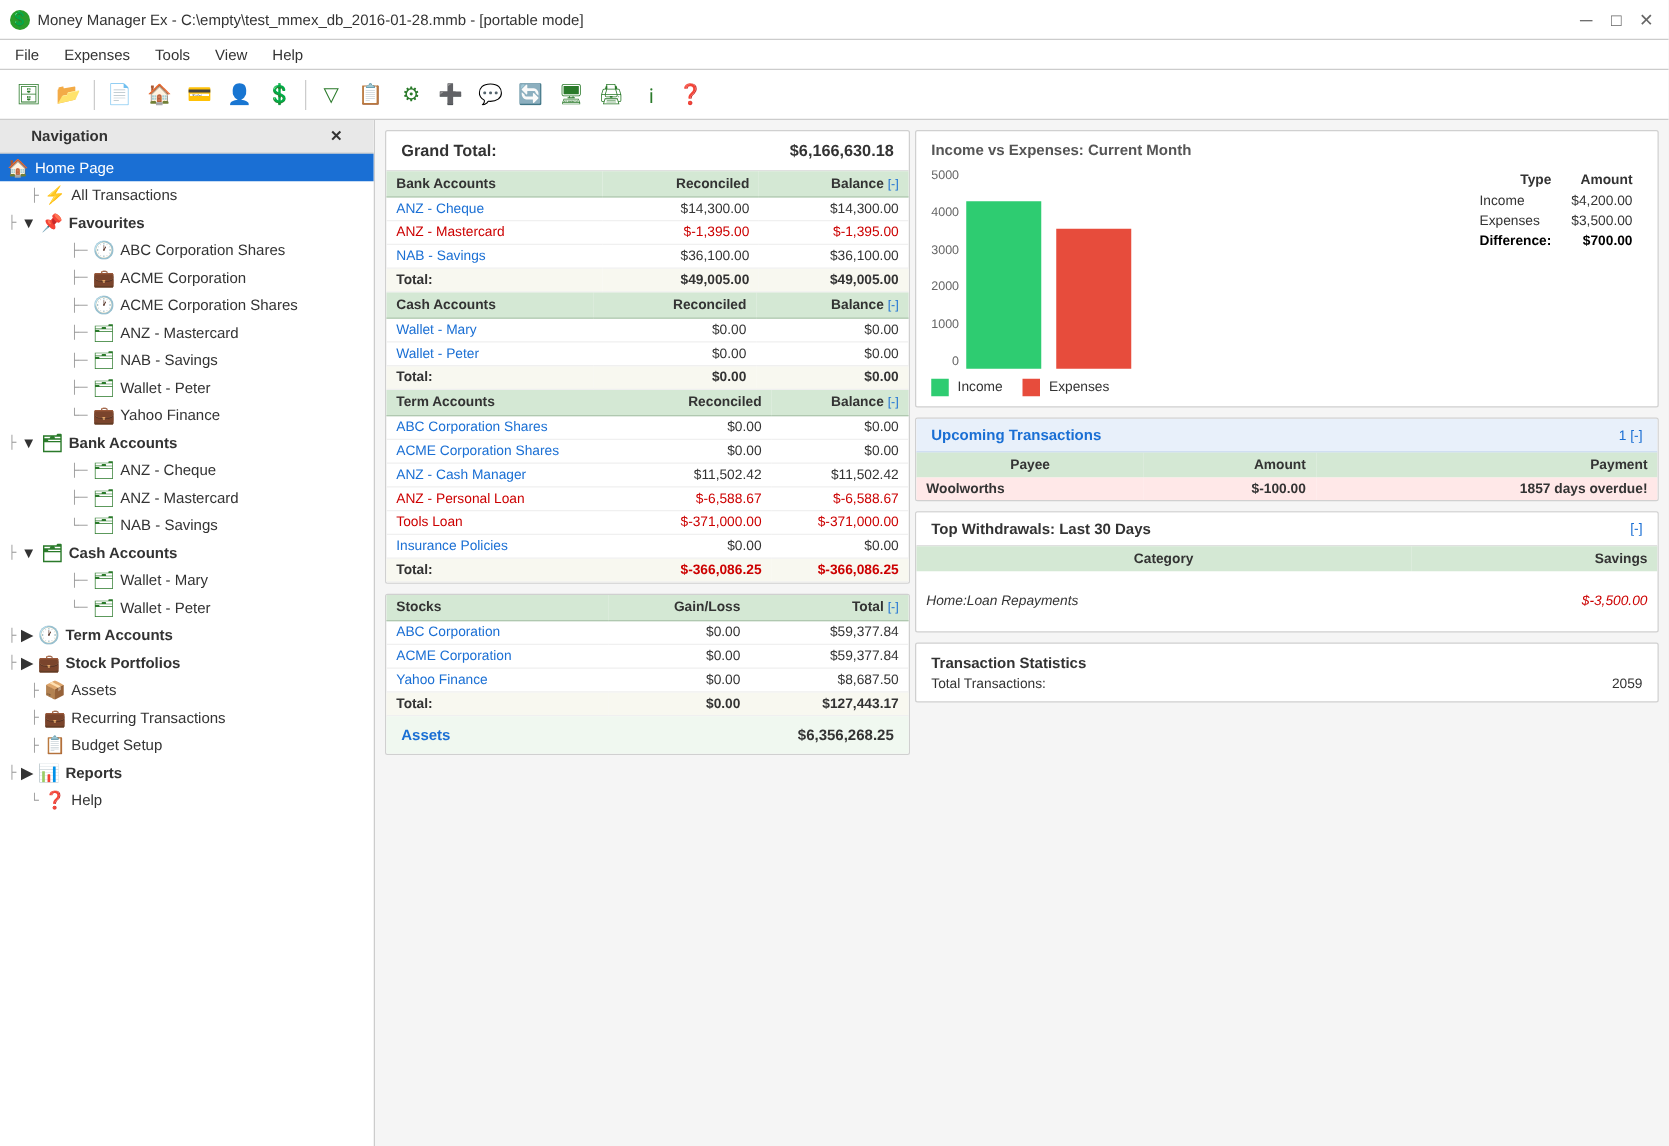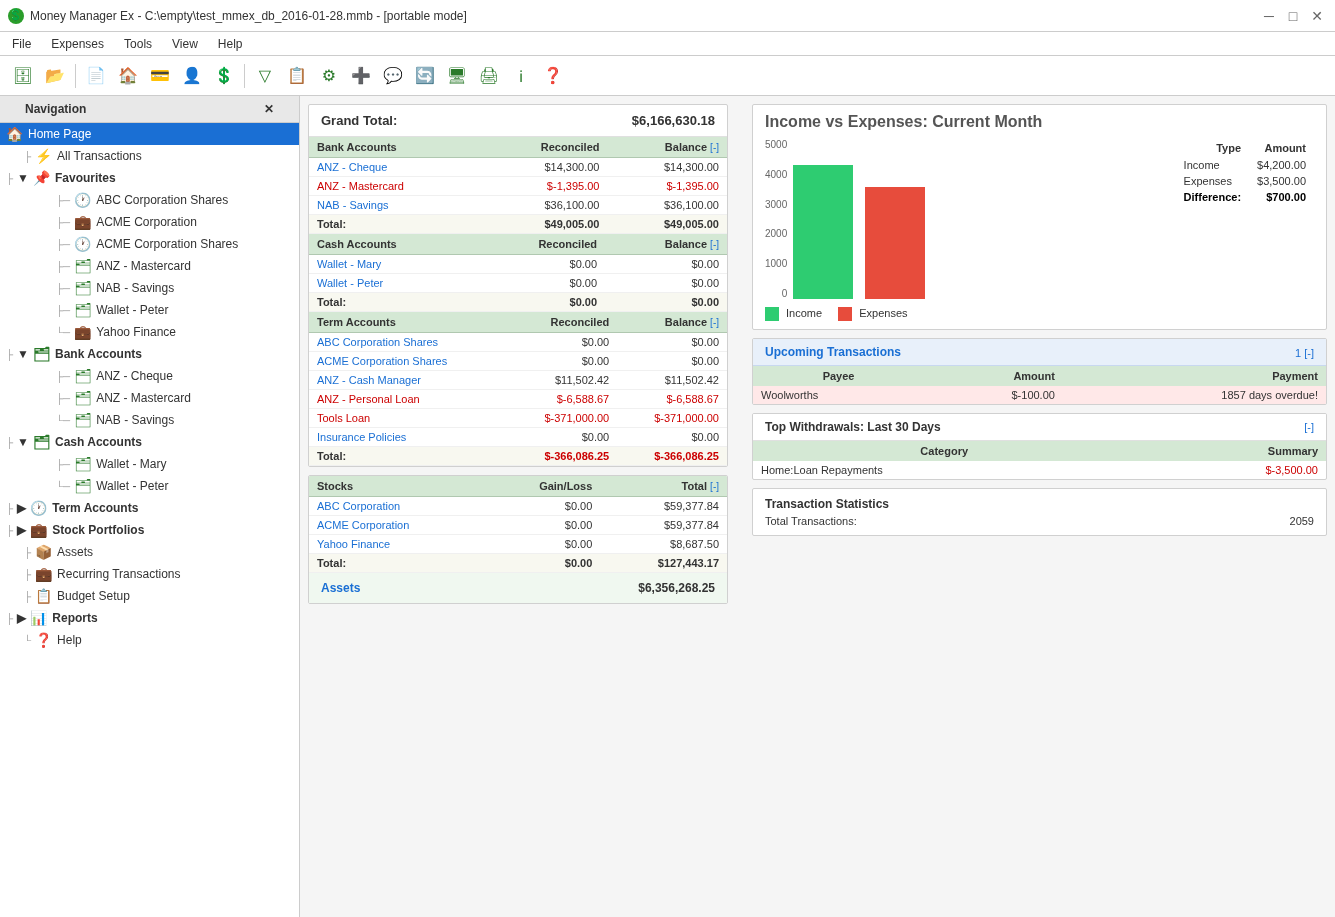--- a/index.html
+++ b/index.html
@@ -94,21 +94,21 @@
     }
     .tree-line { color: #999; font-size: 10px; }
 
     
     .content {
       flex: 1;
       overflow-y: auto;
       padding: 8px;
       background: #f5f5f5;
       display: flex;
-      gap: 24px;
+      gap: 4px;
     }
     .content-left { flex: 0 0 420px; display: flex; flex-direction: column; gap: 8px; }
     .content-right { flex: 1; display: flex; flex-direction: column; gap: 8px; }
 
     
     .card {
       background: #fff;
       border: 1px solid #d0d0d0;
       border-radius: 2px;
       overflow: hidden;
@@ -156,53 +156,53 @@
       display: flex;
       justify-content: space-between;
       background: #f0f8f0;
       font-weight: bold;
       font-size: 12px;
     }
     .assets-row .link { color: #1a6fd4; cursor: pointer; }
 
     
     .chart-card { padding: 8px 12px; }
-    .chart-title { font-size: 16px; font-weight: bold; color: #555; margin-bottom: 8px; }
+    .chart-title { font-size: 12px; font-weight: bold; color: #555; margin-bottom: 8px; }
     .chart-table { margin-left: auto; font-size: 11px; border-collapse: collapse; }
     .chart-table th { padding: 3px 8px; text-align: right; font-weight: bold; }
     .chart-table td { padding: 2px 8px; text-align: right; }
     .chart-table td:first-child { text-align: left; }
     .chart-table .diff-row td { font-weight: bold; color: #000; }
 
     
     .upcoming-header {
       display: flex; align-items: flex-end; justify-content: space-between;
       padding: 6px 12px; background: #e8f0fa; border-bottom: 1px solid #c8d8f0;
     }
     .upcoming-title { font-size: 12px; font-weight: bold; color: #1a6fd4; }
     .upcoming-count { font-size: 11px; color: #1a6fd4; }
     .upcoming-table { width: 100%; border-collapse: collapse; }
     .upcoming-table th { padding: 4px 8px; background: #d4e8d4; font-size: 11px; font-weight: bold; }
     .upcoming-table th:nth-child(2), .upcoming-table th:nth-child(3) { text-align: right; }
-    .upcoming-table td { padding: 3px 8px; font-size: 11px; }
+    .upcoming-table td { padding: 3px 8px; font-size: 11px; font-weight: bold; }
     .upcoming-table td:nth-child(2) { text-align: right; }
     .upcoming-table td:nth-child(3) { text-align: right; }
     .upcoming-table .overdue-row { background: #ffe8e8; }
 
     
     .section-title-bar {
       display: flex; align-items: center; justify-content: space-between;
       padding: 6px 12px; background: #fff; border-bottom: 1px solid #e0e0e0;
       font-size: 12px; font-weight: bold;
     }
     .section-title-bar .collapse-btn { color: #1a6fd4; cursor: pointer; font-size: 11px; font-weight: normal; }
     .withdrawal-table { width: 100%; border-collapse: collapse; }
     .withdrawal-table th { padding: 4px 8px; background: #d4e8d4; font-size: 11px; font-weight: bold; }
     .withdrawal-table th:last-child { text-align: right; }
-    .withdrawal-table td { padding: 3px 8px; font-size: 11px; }
+    .withdrawal-table td { padding: 18px 8px; font-size: 11px; font-style: italic; }
     .withdrawal-table td:last-child { text-align: right; color: #cc0000; }
 
     
     .stats-section { padding: 8px 12px; }
     .stats-title { font-size: 12px; font-weight: bold; margin-bottom: 4px; }
     .stats-row { display: flex; justify-content: space-between; font-size: 11px; }
   </style>
 </head>
 <body>
 
@@ -642,21 +642,21 @@
 
       <div class="card">
         <div class="section-title-bar">
           <span>Top Withdrawals: Last 30 Days</span>
           <span class="collapse-btn">[-]</span>
         </div>
         <table class="withdrawal-table">
           <thead>
             <tr>
               <th>Category</th>
-              <th>Summary</th>
+              <th>Savings</th>
             </tr>
           </thead>
           <tbody>
             <tr>
               <td>Home:Loan Repayments</td>
               <td>$-3,500.00</td>
             </tr>
           </tbody>
         </table>
       </div>

